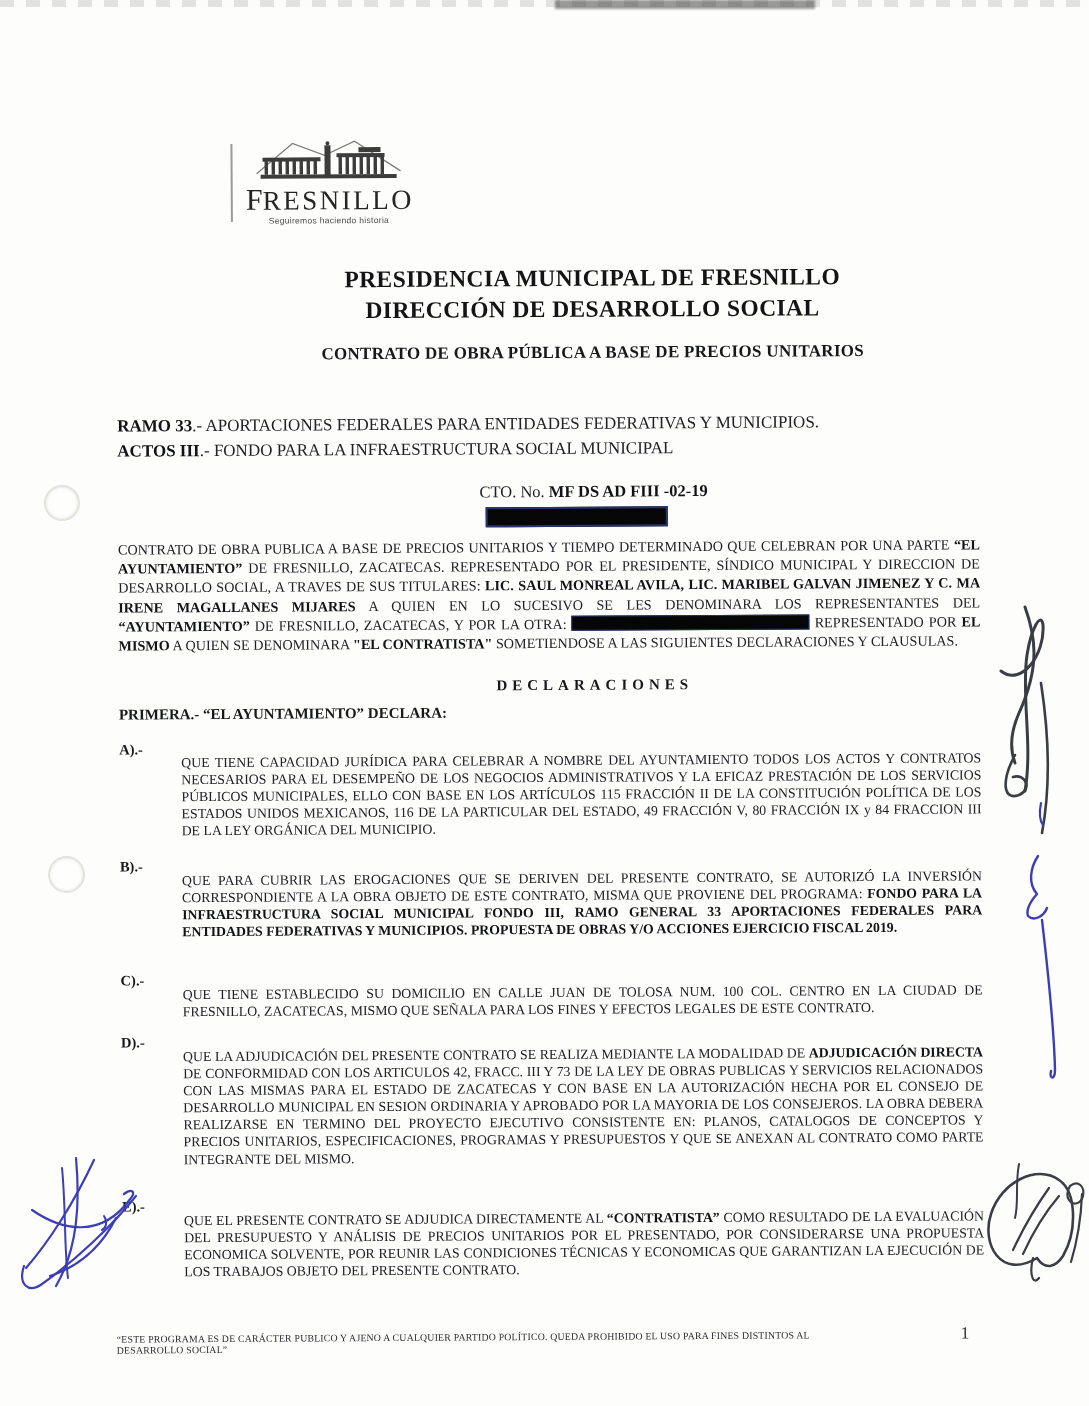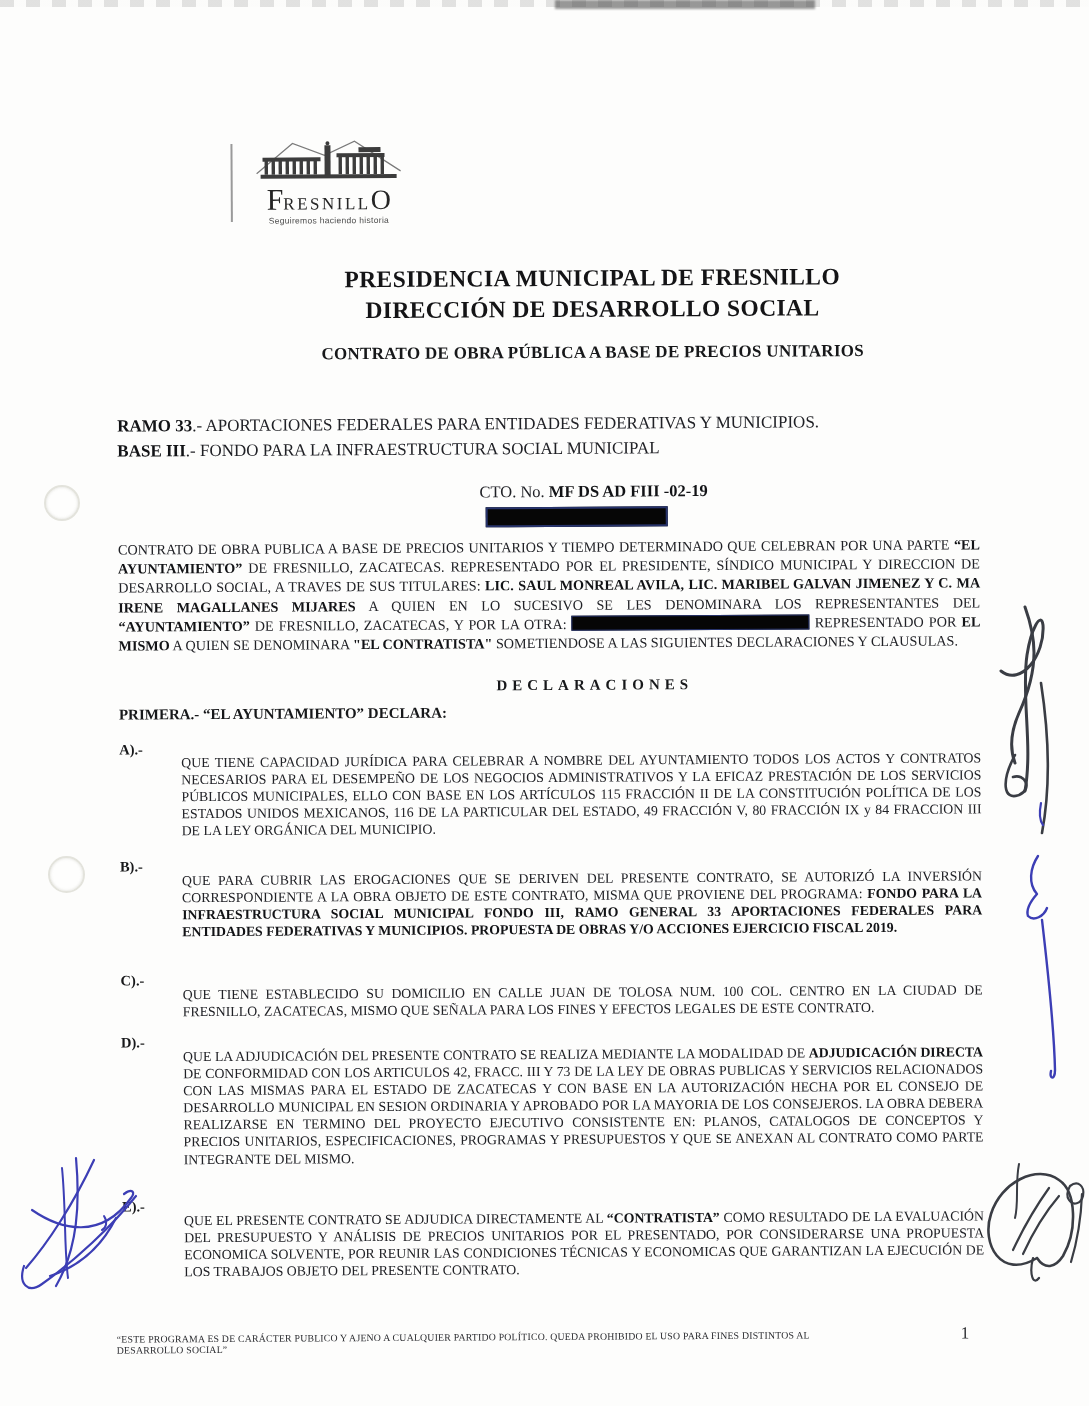--- a/index.html
+++ b/index.html
@@ -21,21 +21,21 @@
   
   .crest{position:absolute;left:136px;top:128px;width:86px;text-align:center;}
   .crest svg{display:block;margin:0 auto;}
   .crest .org{font-size:6.8px;letter-spacing:.6px;color:#3c3c3c;margin-top:2px;font-family:"Liberation Serif",serif;}
   .crest .years{font-size:12px;font-weight:bold;color:#2c2c2c;letter-spacing:.5px;}
   .logo-divider{position:absolute;left:233px;top:142px;width:1.5px;height:78px;background:#9a9a9a;}
   .fresnillo{position:absolute;left:246px;top:136px;width:170px;text-align:center;}
   .fresnillo svg{display:block;margin:0 auto;}
   .fres-name{font-family:"Liberation Serif",serif;color:#252525;line-height:1;margin-top:1px;white-space:nowrap;}
   .fres-name .big{font-size:30px;}
-  .fres-name .mid{font-size:17px;letter-spacing:2.5px;}
+  .fres-name .mid{font-size:27px;letter-spacing:2.5px;}
   .fres-name .bigo{font-size:28px;}
   .fres-tag{font-family:"Liberation Sans",sans-serif;font-size:8.5px;color:#4c4c4c;margin-top:1px;letter-spacing:.3px;}
   
   .title-block{position:absolute;left:104px;top:263px;width:980px;text-align:center;font-weight:bold;font-size:23.5px;line-height:31px;letter-spacing:.4px;color:#141416;}
   .subtitle{position:absolute;left:104px;top:343px;width:980px;text-align:center;font-weight:bold;font-size:17px;letter-spacing:.3px;color:#17181a;}
   .program{position:absolute;left:118px;top:411px;width:872px;font-size:17px;line-height:25px;color:#202126;}
   .cto-line{position:absolute;left:104px;top:482px;width:980px;text-align:center;font-size:16.5px;color:#202126;}
   .redaction-bar{position:absolute;left:486px;top:507px;width:182px;height:20px;background:#060606;border:2px solid var(--redaction-border,#27336b);box-sizing:border-box;}
   
   .para{text-align:justify;}
@@ -104,21 +104,21 @@
     </div>
 
     <div class="title-block">
       <div>PRESIDENCIA MUNICIPAL DE FRESNILLO</div>
       <div>DIRECCIÓN DE DESARROLLO SOCIAL</div>
     </div>
     <div class="subtitle">CONTRATO DE OBRA PÚBLICA A BASE DE PRECIOS UNITARIOS</div>
 
     <div class="program">
       <div><b>RAMO 33</b><span>.- APORTACIONES FEDERALES PARA ENTIDADES FEDERATIVAS Y MUNICIPIOS.</span></div>
-      <div><b>BASE III</b><span>.- FONDO PARA LA INFRAESTRUCTURA SOCIAL MUNICIPAL</span></div>
+      <div><b>ACTOS III</b><span>.- FONDO PARA LA INFRAESTRUCTURA SOCIAL MUNICIPAL</span></div>
     </div>
 
     <div class="cto-line"><span>CTO. No. </span><b>MF DS AD FIII -02-19</b></div>
     <div class="redaction-bar"></div>
 
     <div class="intro para"><span>CONTRATO DE OBRA PUBLICA A BASE DE PRECIOS UNITARIOS Y TIEMPO DETERMINADO QUE CELEBRAN POR UNA PARTE </span><b>“EL AYUNTAMIENTO”</b><span> DE FRESNILLO, ZACATECAS. REPRESENTADO POR EL PRESIDENTE, SÍNDICO MUNICIPAL Y DIRECCION DE DESARROLLO SOCIAL, A TRAVES DE SUS TITULARES: </span><b>LIC. SAUL MONREAL AVILA, LIC. MARIBEL GALVAN JIMENEZ Y C. MA IRENE MAGALLANES MIJARES</b><span> A QUIEN EN LO SUCESIVO SE LES DENOMINARA LOS REPRESENTANTES DEL </span><b>“AYUNTAMIENTO”</b><span> DE FRESNILLO, ZACATECAS, Y POR LA OTRA: </span><span class="redact-inline"></span><span> REPRESENTADO POR </span><b>EL MISMO</b><span> A QUIEN SE DENOMINARA </span><b>"EL CONTRATISTA"</b><span> SOMETIENDOSE A LAS SIGUIENTES DECLARACIONES Y CLAUSULAS.</span></div>
 
     <div class="decl-heading">DECLARACIONES</div>
     <div class="primera">PRIMERA.- “EL AYUNTAMIENTO” DECLARA:</div>
 

